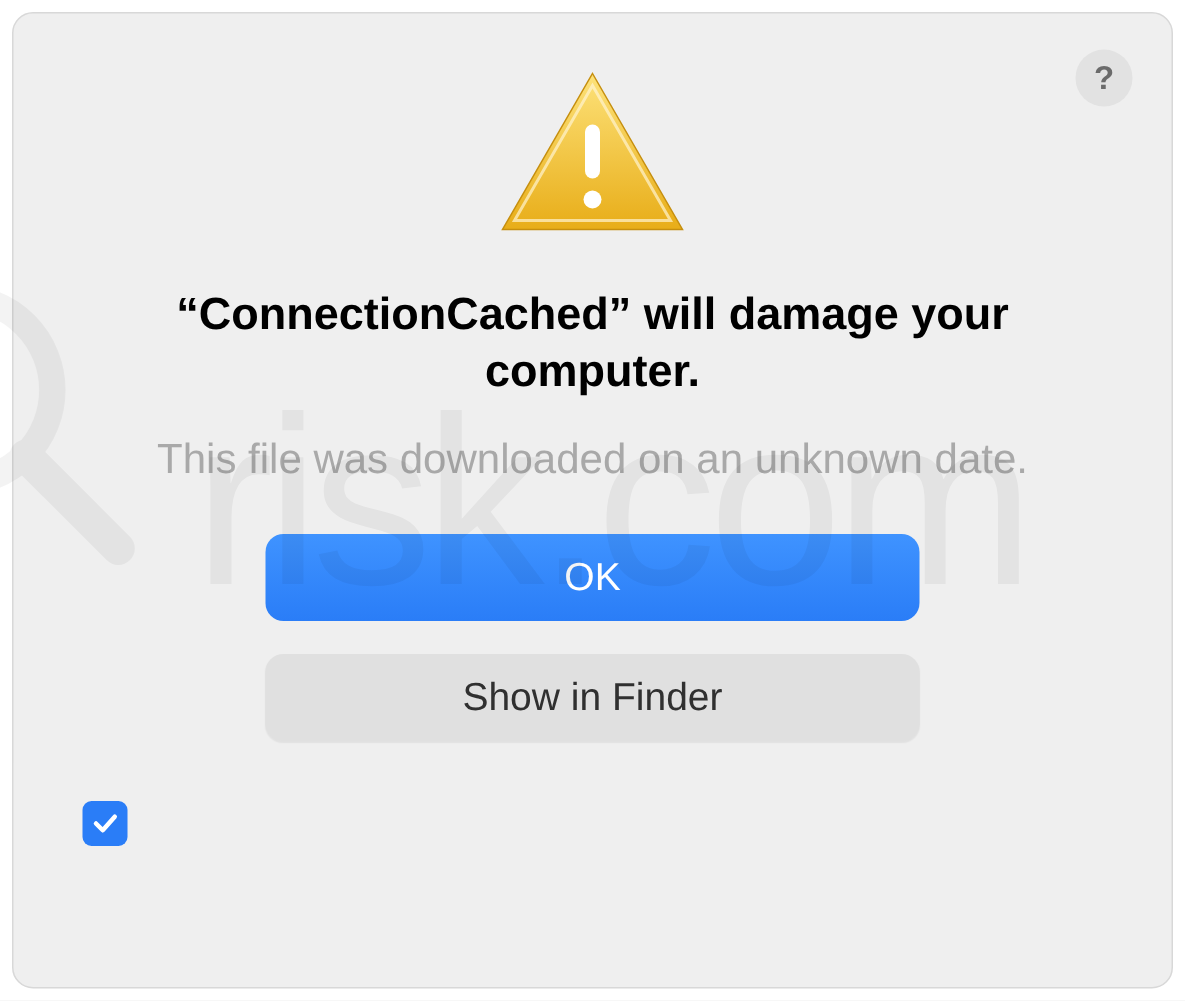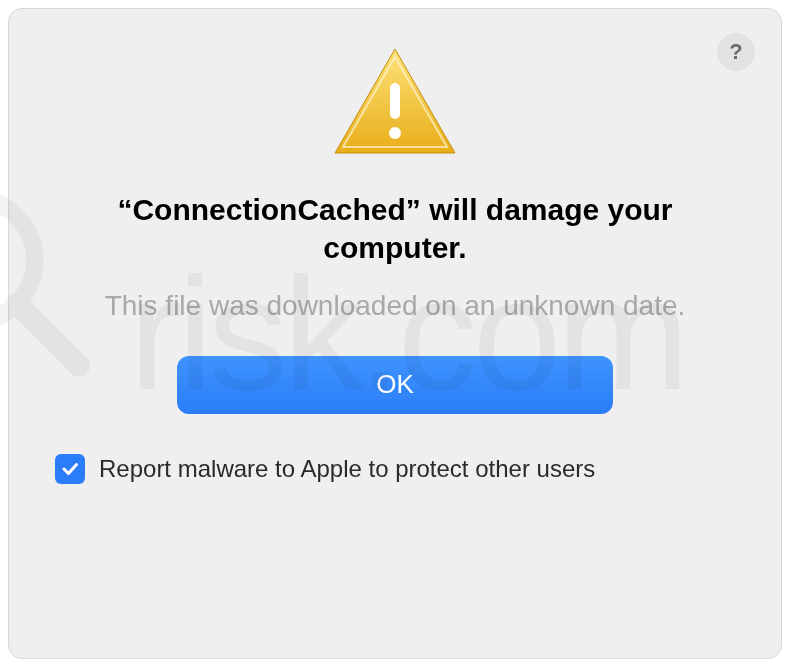--- a/index.html
+++ b/index.html
@@ -168,23 +168,25 @@
   </svg>
 
   <div class="title">“ConnectionCached” will damage your computer.</div>
 
   <div class="subtitle">This file was downloaded on an unknown date.</div>
 
   <button class="btn btn-primary">
     <span>OK</span>
   </button>
 
+  <button class="btn btn-secondary">
+    <span>Show in Finder</span>
+  </button>
 
   <div class="checkbox-row">
     <div class="checkbox">
       <svg width="20" height="20" viewBox="0 0 20 20">
         <path d="M 4 10 L 8.5 14.5 L 16.5 5.5" fill="none" stroke="#fff" stroke-width="3" stroke-linecap="round" stroke-linejoin="round"></path>
       </svg>
     </div>
-    <span class="checkbox-label">Report malware to Apple to protect other users</span>
   </div>
 
 </div>
 
 </body></html>

